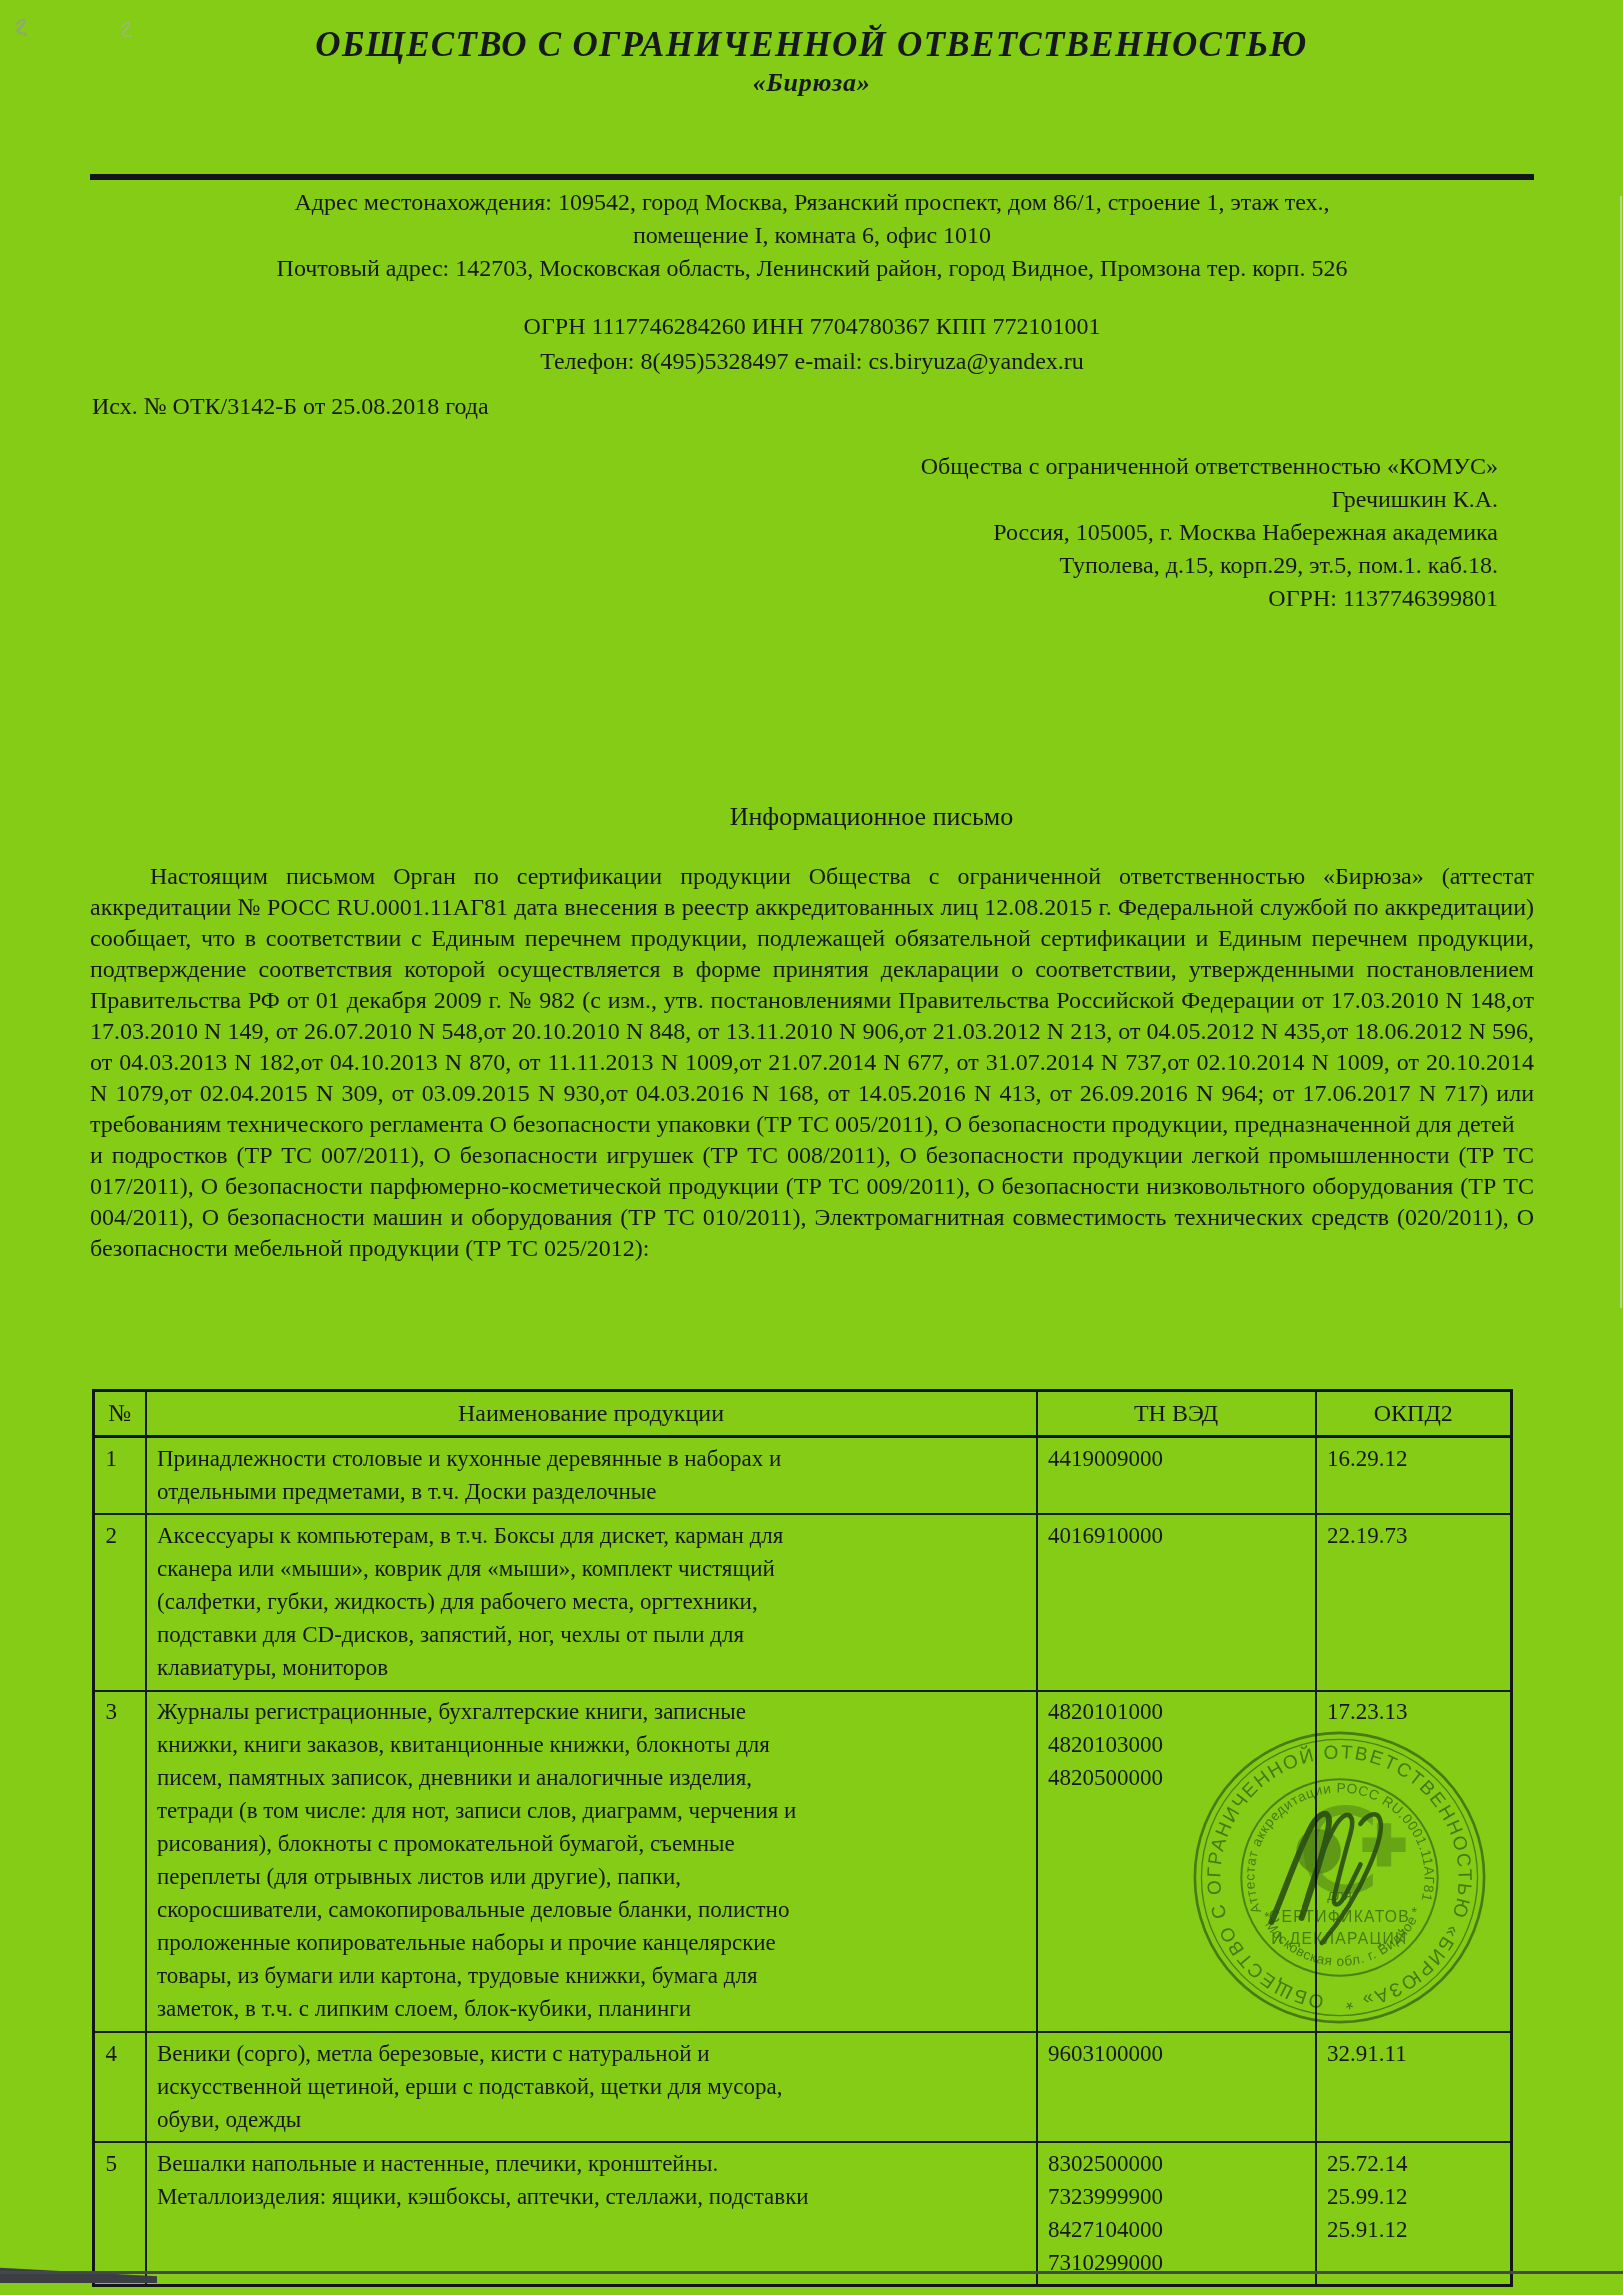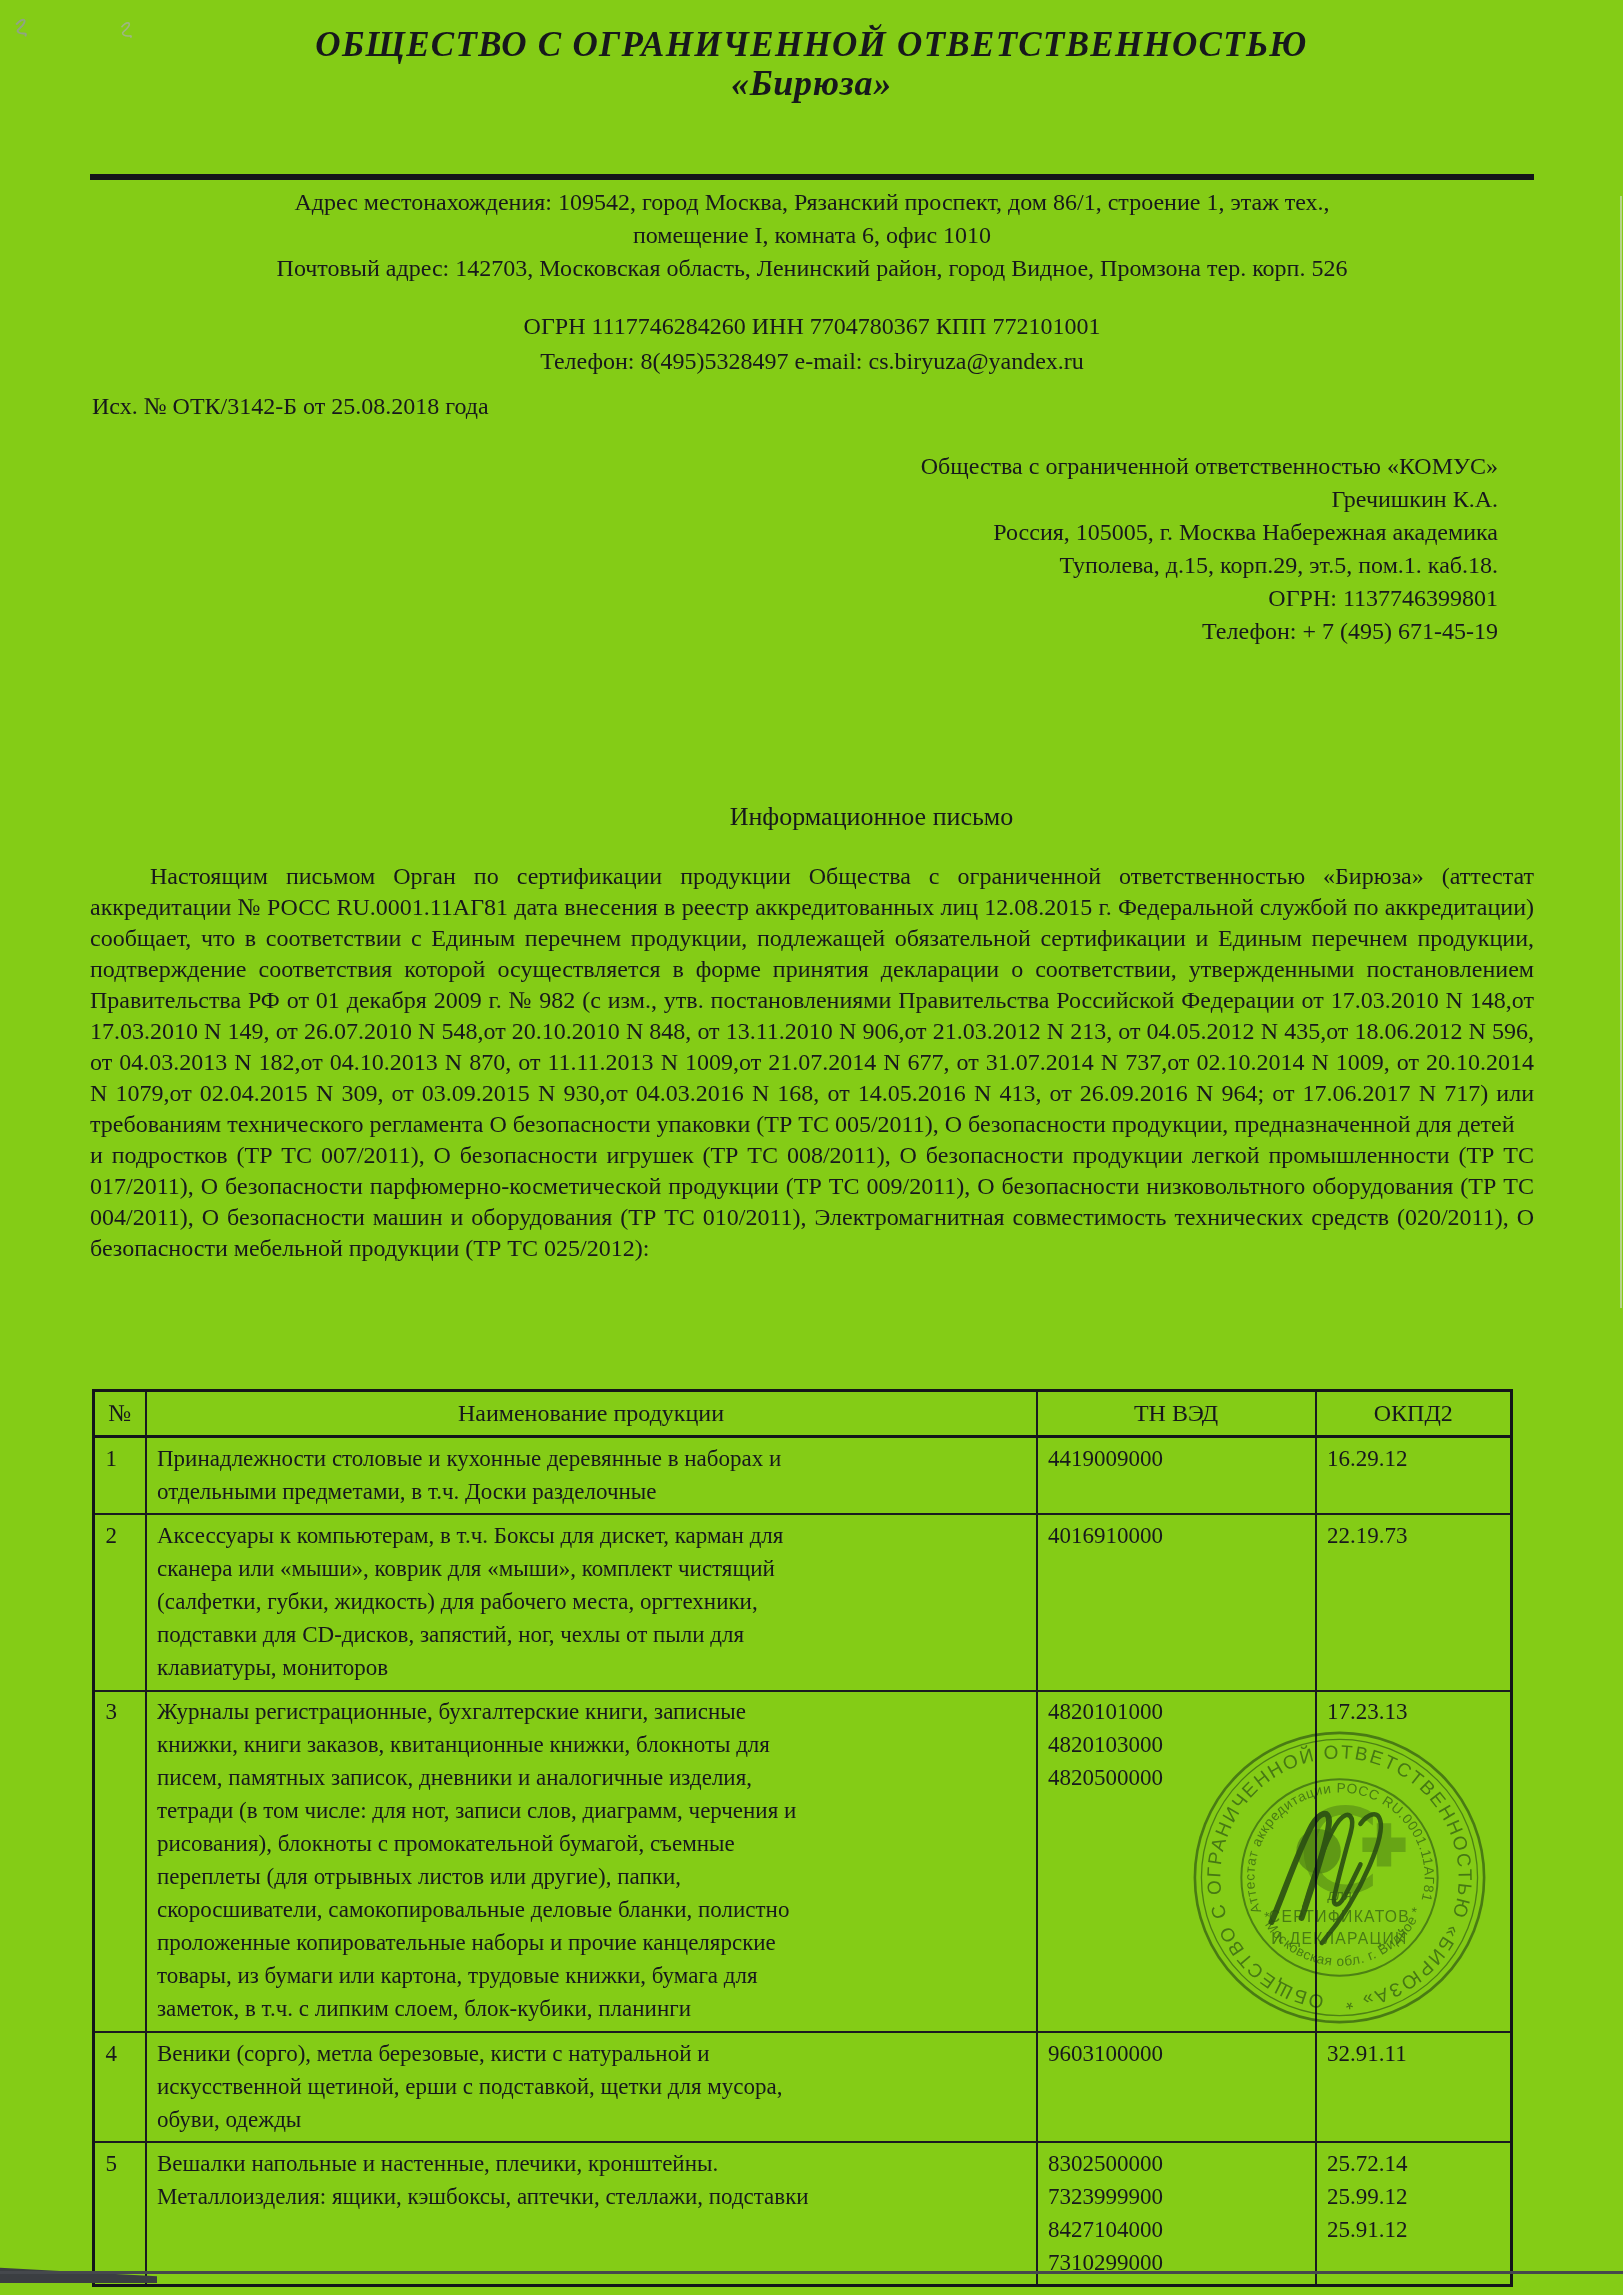--- a/index.html
+++ b/index.html
@@ -10,21 +10,21 @@
     overflow:hidden;
     font-family:"Liberation Serif","DejaVu Serif",serif;
     color:#17181c;
   }
   
   .company-head{
     position:absolute;top:26px;left:0;width:100%;
     text-align:center;font-style:italic;font-weight:700;
     font-size:35px;line-height:38px;letter-spacing:1.3px;
   }
-  .company-head .l2{font-size:36px;letter-spacing:0.7px;}
+  .company-head .l2{font-size:26px;letter-spacing:0.7px;}
   .head-rule{
     position:absolute;top:174px;left:90px;width:1444px;height:5.9px;
     background:#141519;
   }
   .addr-block{
     position:absolute;top:186px;left:90px;width:1444px;
     text-align:center;font-size:24px;line-height:33px;
   }
   .reg-block{
     position:absolute;top:309px;left:90px;width:1444px;
@@ -124,21 +124,20 @@
   </div>
 
   <div class="outgoing">Исх. № ОТК/3142-Б от 25.08.2018 года</div>
 
   <div class="recipient">
     <div>Общества с ограниченной ответственностью «КОМУС»</div>
     <div>Гречишкин К.А.</div>
     <div>Россия, 105005, г. Москва Набережная академика</div>
     <div>Туполева, д.15, корп.29, эт.5, пом.1. каб.18.</div>
     <div>ОГРН: 1137746399801</div>
-    <div>Телефон: + 7 (495) 671-45-19</div>
   </div>
 
   <div class="doc-title">Информационное письмо</div>
 
   <div class="body-text">
     <p class="first">Настоящим письмом Орган по сертификации продукции Общества с ограниченной ответственностью «Бирюза» (аттестат аккредитации № РОСС RU.0001.11АГ81 дата внесения в реестр аккредитованных лиц  12.08.2015 г. Федеральной службой по аккредитации) сообщает, что в соответствии с Единым перечнем продукции, подлежащей обязательной сертификации и Единым перечнем продукции, подтверждение соответствия которой осуществляется в форме принятия декларации о соответствии, утвержденными постановлением Правительства РФ от 01 декабря 2009 г. № 982 (с изм., утв. постановлениями Правительства Российской Федерации от 17.03.2010 N 148,от 17.03.2010 N 149, от 26.07.2010 N 548,от 20.10.2010 N 848, от 13.11.2010 N 906,от 21.03.2012 N 213, от 04.05.2012 N 435,от 18.06.2012 N 596, от 04.03.2013 N 182,от 04.10.2013 N 870, от 11.11.2013 N 1009,от 21.07.2014 N 677, от 31.07.2014 N 737,от 02.10.2014 N 1009, от 20.10.2014 N 1079,от 02.04.2015 N 309, от 03.09.2015 N 930,от 04.03.2016 N 168, от 14.05.2016 N 413, от 26.09.2016 N 964; от 17.06.2017 N 717) или требованиям технического регламента О безопасности упаковки (ТР ТС 005/2011), О безопасности продукции, предназначенной для детей</p>
     <p>и подростков (ТР ТС 007/2011), О безопасности игрушек (ТР ТС 008/2011), О безопасности продукции легкой промышленности (ТР ТС 017/2011), О безопасности парфюмерно-косметической продукции (ТР ТС 009/2011), О безопасности низковольтного оборудования (ТР ТС 004/2011), О безопасности машин и оборудования (ТР ТС 010/2011), Электромагнитная совместимость технических средств (020/2011), О безопасности мебельной продукции (ТР ТС 025/2012):</p>
   </div>
 
   <table class="products">

